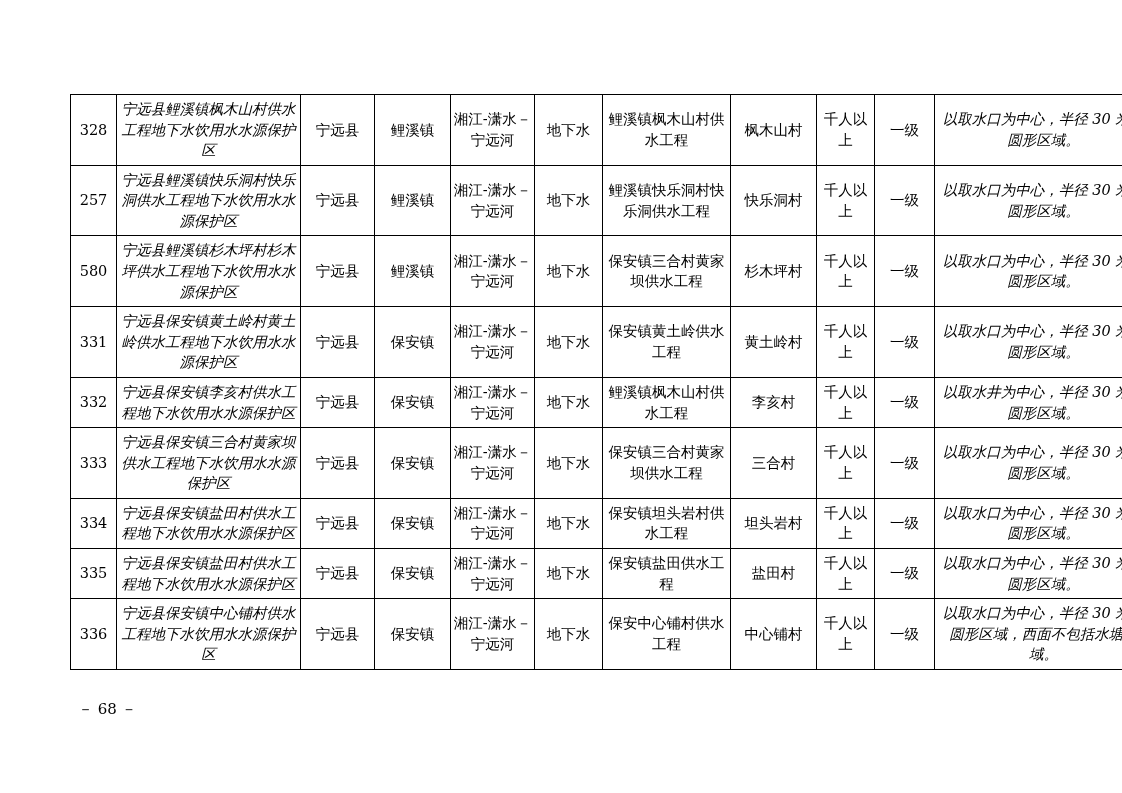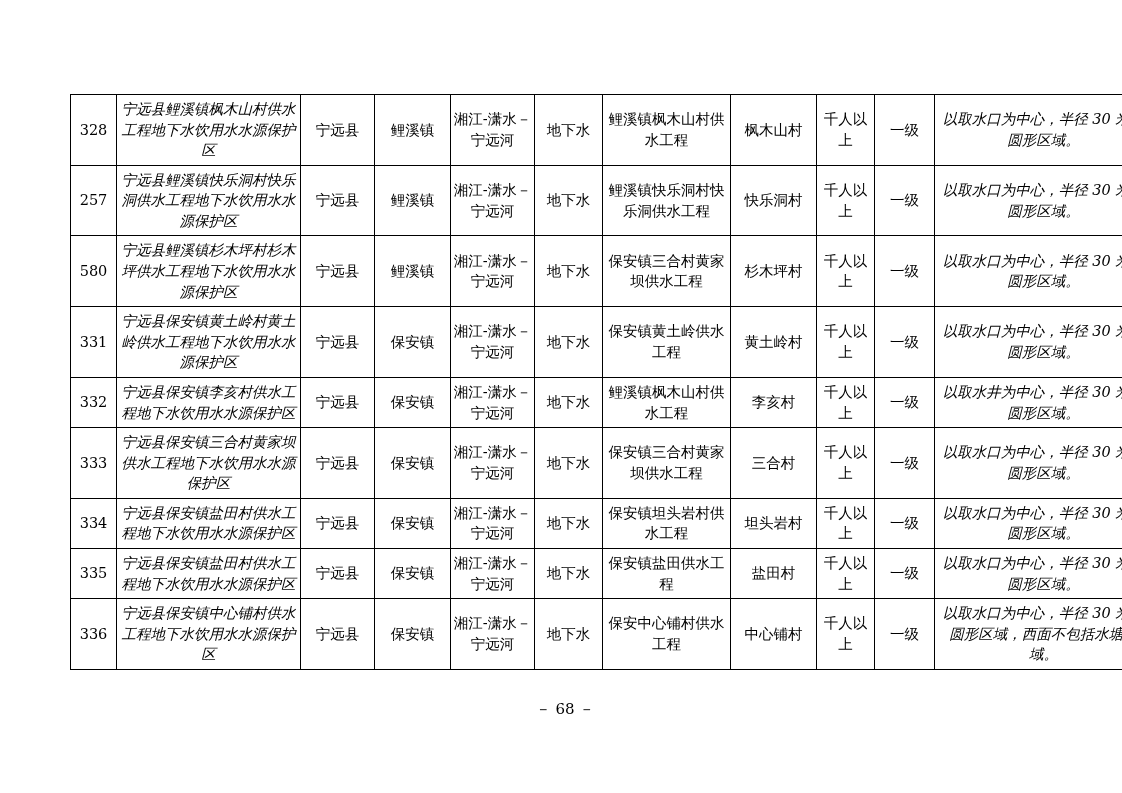--- a/index.html
+++ b/index.html
@@ -63,21 +63,21 @@
     padding-right: 5px;
     font-style: italic;
     font-family: "DejaVu Serif", "Liberation Serif", serif;
   }
   td.scale { letter-spacing: 0px; }
   .footer {
     position: absolute;
     left: 70px;
     top: 700px;
     width: 982px;
-    text-align: center;
+    text-align: left;
     font-size: 15px;
     font-family: "DejaVu Serif", "Liberation Serif", serif;
   }
   .footer .pg {
     display: inline-block;
     margin-left: 8px;
   }
 </style>
 </head>
 <body>

